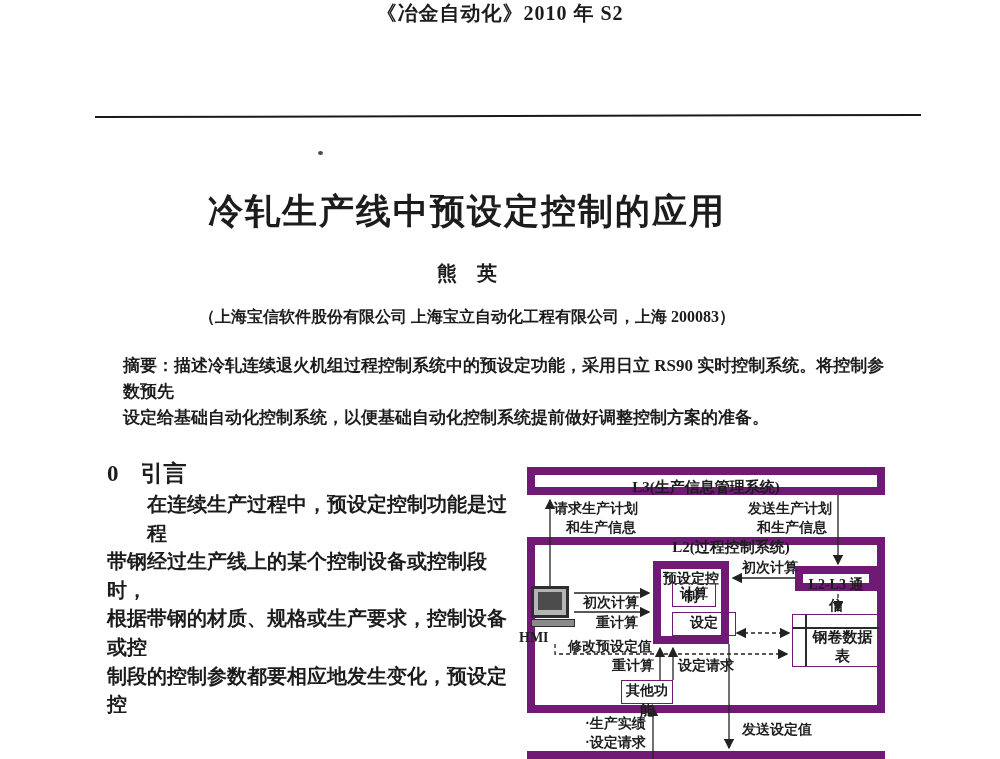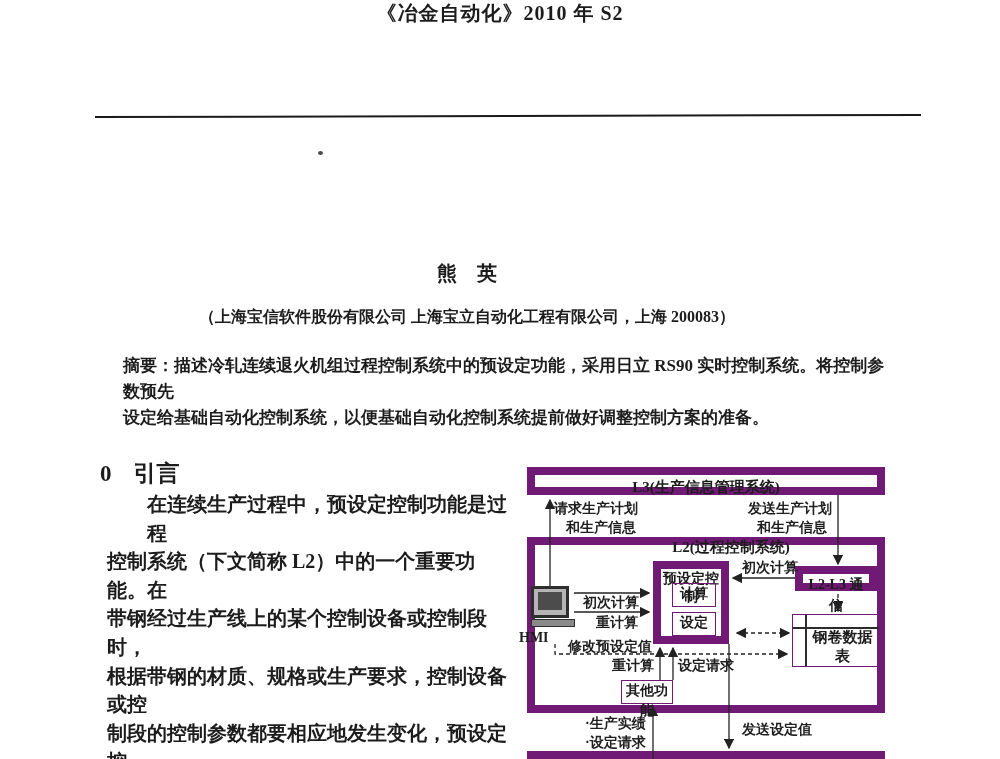--- a/index.html
+++ b/index.html
@@ -14,33 +14,33 @@
   .header-rule{left:95px;top:115px;width:826px;height:2px;background:#1a1a1a;transform:rotate(-0.15deg);}
   .scan-speck{left:318px;top:151px;width:5px;height:4px;background:#4a4a4a;border-radius:50%;}
   
   .title{left:67px;top:188px;width:800px;text-align:center;font-size:35px;font-weight:bold;letter-spacing:2px;margin:0;}
   .author{left:67px;top:260px;width:800px;text-align:center;font-size:20px;font-weight:bold;}
   .affiliation{left:67px;top:307px;width:800px;text-align:center;font-size:16px;font-weight:bold;}
   
   .abstract{left:123px;top:353px;width:766px;font-size:17px;line-height:26px;font-weight:bold;}
   .abstract .lbl{font-weight:bold;}
   
-  .section-heading{left:100px;top:458px;font-size:23px;font-weight:bold;}
+  .section-heading{left:107px;top:458px;font-size:23px;font-weight:bold;}
   .section-heading .num{margin-right:22px;}
   .body-col{left:107px;top:490px;width:400px;font-size:20px;line-height:28.6px;font-weight:600;}
   .body-col .indent{padding-left:40px;}
   
   .dbox{position:absolute;border:8px solid #701a75;text-align:center;font-weight:bold;color:#1c1c1c;box-sizing:border-box;background:transparent;}
   .l3-box{left:527px;top:467px;width:358px;height:28px;font-size:15px;line-height:24px;}
   .l2-box{left:527px;top:537px;width:358px;height:176px;}
   .l2-label{left:527px;top:538px;width:408px;text-align:center;font-size:15px;font-weight:bold;}
   .preset-box{left:653px;top:561px;width:76px;height:83px;font-size:14px;}
   .preset-box .ptitle{display:block;margin-top:1px;}
   .calc-box{left:672px;top:583px;width:44px;height:24px;font-size:14px;line-height:20px;border-width:1.5px;}
-  .set-box{left:672px;top:612px;width:44px;height:24px;font-size:14px;line-height:20px;border-width:1.5px;}
+  .set-box{left:672px;top:612px;width:64px;height:24px;font-size:14px;line-height:20px;border-width:1.5px;}
   .comm-box{left:795px;top:566px;width:82px;height:25px;font-size:14px;line-height:21px;}
   .coil-box{left:792px;top:614px;width:88px;height:53px;border-width:1.5px;}
   .coil-hline{position:absolute;left:0;top:12px;width:100%;height:1.5px;background:#2b2b2b;}
   .coil-vline{position:absolute;left:12px;top:0;width:1.5px;height:100%;background:#2b2b2b;}
   .coil-text{position:absolute;left:13px;top:13px;right:0;bottom:0;font-size:15px;font-weight:bold;display:flex;align-items:center;justify-content:center;}
   .other-box{left:621px;top:680px;width:52px;height:24px;font-size:14px;line-height:20px;border-width:1.5px;}
   .l1-box{left:527px;top:751px;width:358px;height:16px;}
   
   .hmi{left:531px;top:586px;width:48px;height:46px;}
   .hmi .monitor{width:38px;height:32px;background:#b5b5b5;border:3px solid #2e2e2e;box-sizing:border-box;}
@@ -53,35 +53,35 @@
 </style>
 </head>
 <body>
 
 <div class="page">
 
   <div class="abs journal-header">《冶金自动化》2010 年 S2</div>
   <div class="abs header-rule"></div>
   <div class="abs scan-speck"></div>
 
+  <h1 class="abs title">冷轧生产线中预设定控制的应用</h1>
   <div class="abs author">熊　英</div>
   <div class="abs affiliation">（上海宝信软件股份有限公司 上海宝立自动化工程有限公司，上海 200083）</div>
 
   <div class="abs abstract">
     <div><span class="lbl">摘要：</span><span>描述冷轧连续退火机组过程控制系统中的预设定功能，采用日立 RS90 实时控制系统。将控制参数预先</span></div>
     <div><span>设定给基础自动化控制系统，以便基础自动化控制系统提前做好调整控制方案的准备。</span></div>
   </div>
 
   <div class="abs section-heading">
     <span class="num">0</span><span>引言</span>
   </div>
 
   <div class="abs body-col">
     <div class="indent">在连续生产过程中，预设定控制功能是过程</div>
-    <div>控制系统（下文简称 L2）中的一个重要功能。在</div>
     <div>带钢经过生产线上的某个控制设备或控制段时，</div>
     <div>根据带钢的材质、规格或生产要求，控制设备或控</div>
     <div>制段的控制参数都要相应地发生变化，预设定控</div>
 
   </div>
 
   <div>
 
     <div class="dbox l3-box">L3(生产信息管理系统)</div>
     <div class="dbox l2-box"></div>

